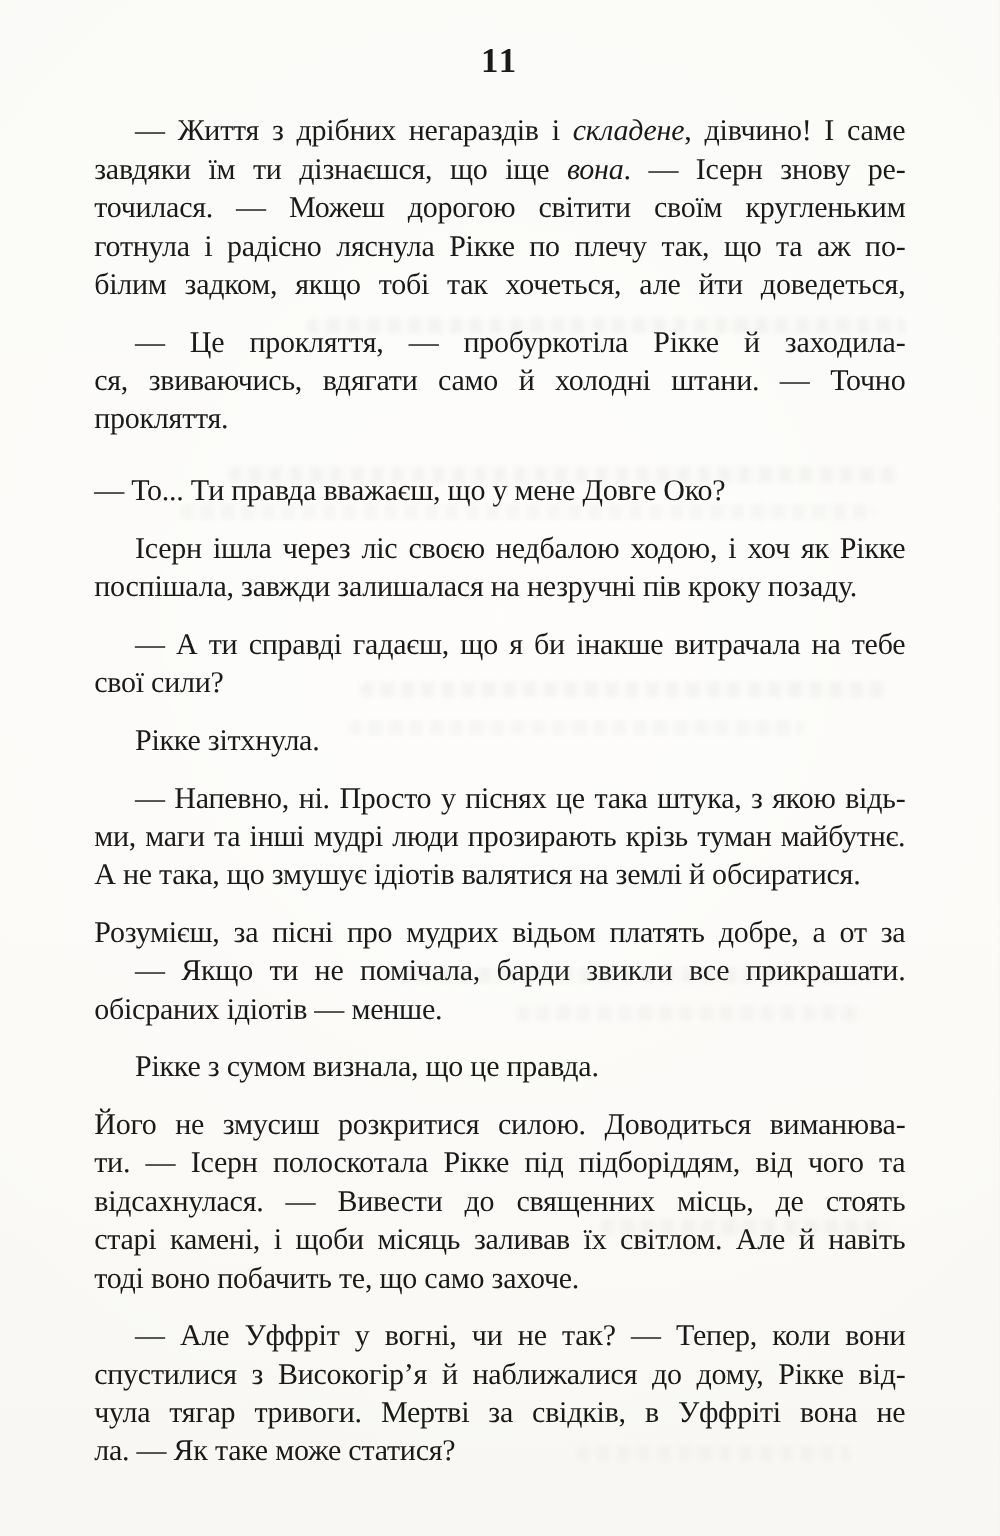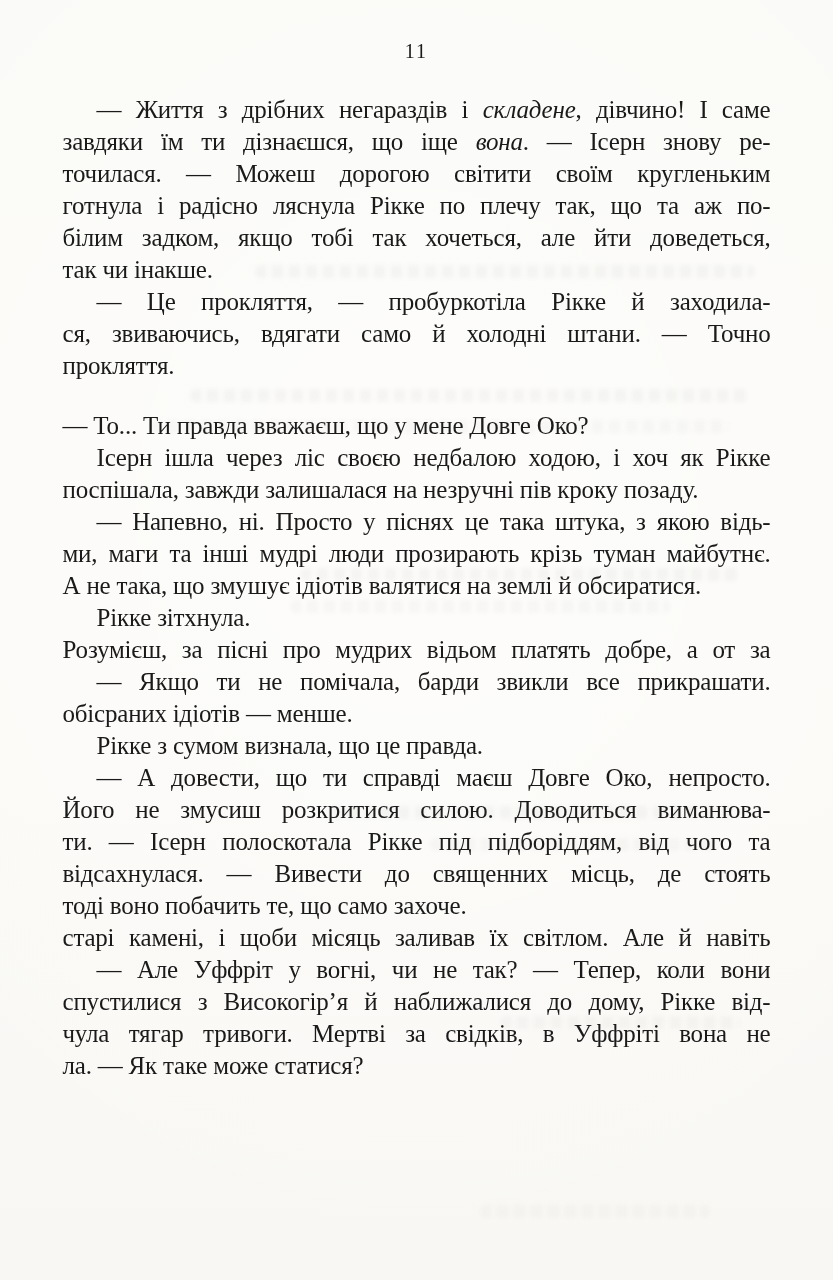--- a/index.html
+++ b/index.html
@@ -21,32 +21,33 @@
     background:
       radial-gradient(ellipse 120% 90% at 50% 40%, rgba(255,255,255,0.5), rgba(0,0,0,0) 70%),
       linear-gradient(180deg, #fafaf7 0%, #fbfaf7 55%, #f8f7f3 100%);
     background-color: var(--paper);
     color: var(--ink);
     overflow: hidden;
   }
   .folio {
     padding-top: 36px;
     text-align: center;
-    font-size: 20px;
+    font-size: 29px;
     line-height: 30px;
     letter-spacing: 2px;
+    font-weight: bold;
   }
   .text-block {
     width: 708px;
     margin: 28px auto 0 auto;
     font-size: 25px;
     line-height: 32px;
     letter-spacing: -0.2px;
   }
-  .para { margin: 0; }
+  .para { margin: 16px; }
   .para.scene-break { margin-top: 28px; }
   .line {
     text-align: justify;
     text-align-last: justify;
     min-height: 32px;
   }
   .line.last { text-align-last: left; }
   .para.indent .line.first { text-indent: 34px; }
   i { font-style: italic; }
 
@@ -78,57 +79,59 @@
 <div class="page">
   <div class="folio">11</div>
 
   <div class="text-block">
       <div class="para indent">
         <div class="line first"><span>— Життя з дрібних негараздів і </span><i>складене</i><span>, дівчино! І саме</span></div>
         <div class="line"><span>завдяки їм ти дізнаєшся, що іще </span><i>вона</i><span>. — Ісерн знову ре-</span></div>
         <div class="line"><span>точилася. — Можеш дорогою світити своїм кругленьким</span></div>
         <div class="line"><span>готнула і радісно ляснула Рікке по плечу так, що та аж по-</span></div>
         <div class="line"><span>білим задком, якщо тобі так хочеться, але йти доведеться,</span></div>
-        <div class="line last"><span>так чи інакше.</span></div>
       </div>
       <div class="para indent">
         <div class="line first"><span>— Це прокляття, — пробуркотіла Рікке й заходила-</span></div>
         <div class="line"><span>ся, звиваючись, вдягати само й холодні штани. — Точно</span></div>
         <div class="line last"><span>прокляття.</span></div>
       </div>
       <div class="para scene-break">
         <div class="line first last"><span>— То... Ти правда вважаєш, що у мене Довге Око?</span></div>
       </div>
       <div class="para indent">
         <div class="line first"><span>Ісерн ішла через ліс своєю недбалою ходою, і хоч як Рікке</span></div>
         <div class="line last"><span>поспішала, завжди залишалася на незручні пів кроку позаду.</span></div>
       </div>
       <div class="para indent">
+        <div class="line first"><span>— А ти справді гадаєш, що я би інакше витрачала на тебе</span></div>
+        <div class="line last"><span>свої сили?</span></div>
+      </div>
+      <div class="para indent">
+        <div class="line first last"><span>Рікке зітхнула.</span></div>
+      </div>
+      <div class="para indent">
         <div class="line first"><span>— Напевно, ні. Просто у піснях це така штука, з якою відь-</span></div>
         <div class="line"><span>ми, маги та інші мудрі люди прозирають крізь туман майбутнє.</span></div>
         <div class="line last"><span>А не така, що змушує ідіотів валятися на землі й обсиратися.</span></div>
-      </div>
-      <div class="para indent">
-        <div class="line first last"><span>Рікке зітхнула.</span></div>
       </div>
       <div class="para indent">
         <div class="line"><span>Розумієш, за пісні про мудрих відьом платять добре, а от за</span></div>
         <div class="line first"><span>— Якщо ти не помічала, барди звикли все прикрашати.</span></div>
         <div class="line last"><span>обісраних ідіотів — менше.</span></div>
       </div>
       <div class="para indent">
         <div class="line first last"><span>Рікке з сумом визнала, що це правда.</span></div>
       </div>
       <div class="para indent">
-        <div class="line first"><span>— А довести, що ти справді маєш Довге Око, непросто.</span></div>
         <div class="line"><span>Його не змусиш розкритися силою. Доводиться виманюва-</span></div>
         <div class="line"><span>ти. — Ісерн полоскотала Рікке під підборіддям, від чого та</span></div>
         <div class="line"><span>відсахнулася. — Вивести до священних місць, де стоять</span></div>
+        <div class="line"><span>старі камені, і щоби місяць заливав їх світлом. Але й навіть</span></div>
         <div class="line last"><span>тоді воно побачить те, що само захоче.</span></div>
-        <div class="line"><span>старі камені, і щоби місяць заливав їх світлом. Але й навіть</span></div>
       </div>
       <div class="para indent">
         <div class="line first"><span>— Але Уффріт у вогні, чи не так? — Тепер, коли вони</span></div>
         <div class="line"><span>спустилися з Високогір’я й наближалися до дому, Рікке від-</span></div>
         <div class="line"><span>чула тягар тривоги. Мертві за свідків, в Уффріті вона не</span></div>
         <div class="line last"><span>ла. — Як таке може статися?</span></div>
       </div>
     </div>
 
   <div class="artifact a1"></div>

